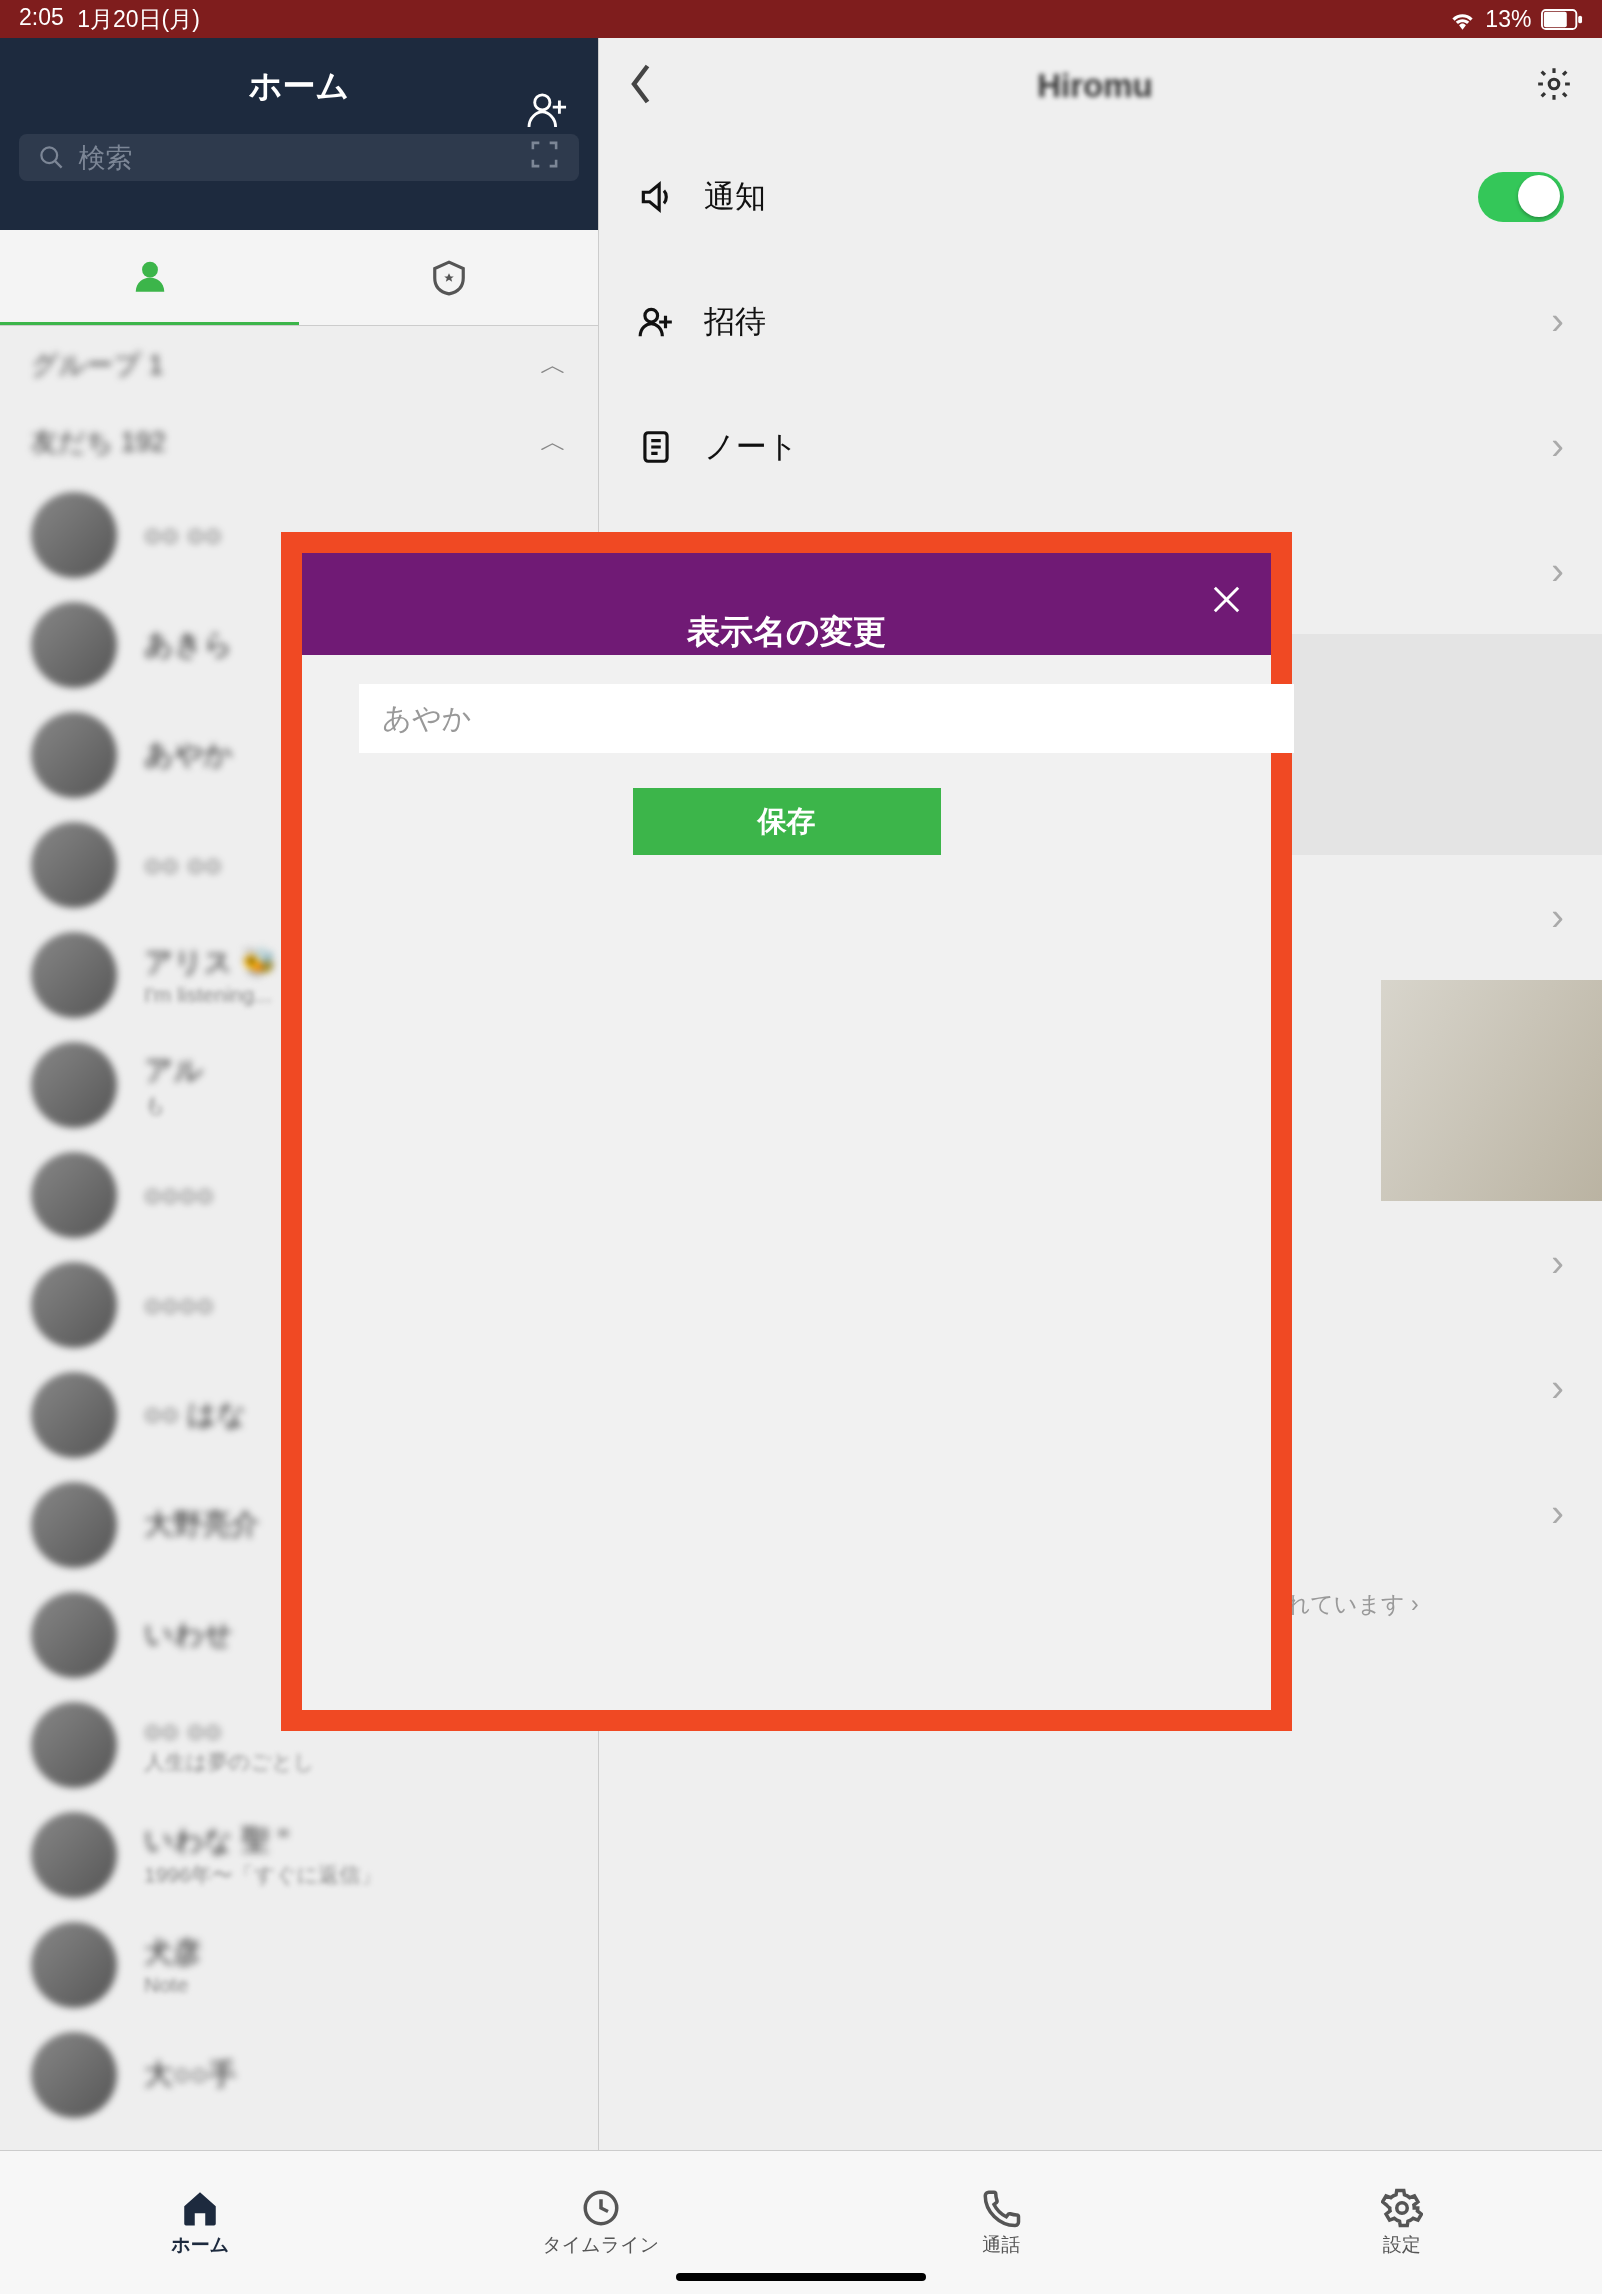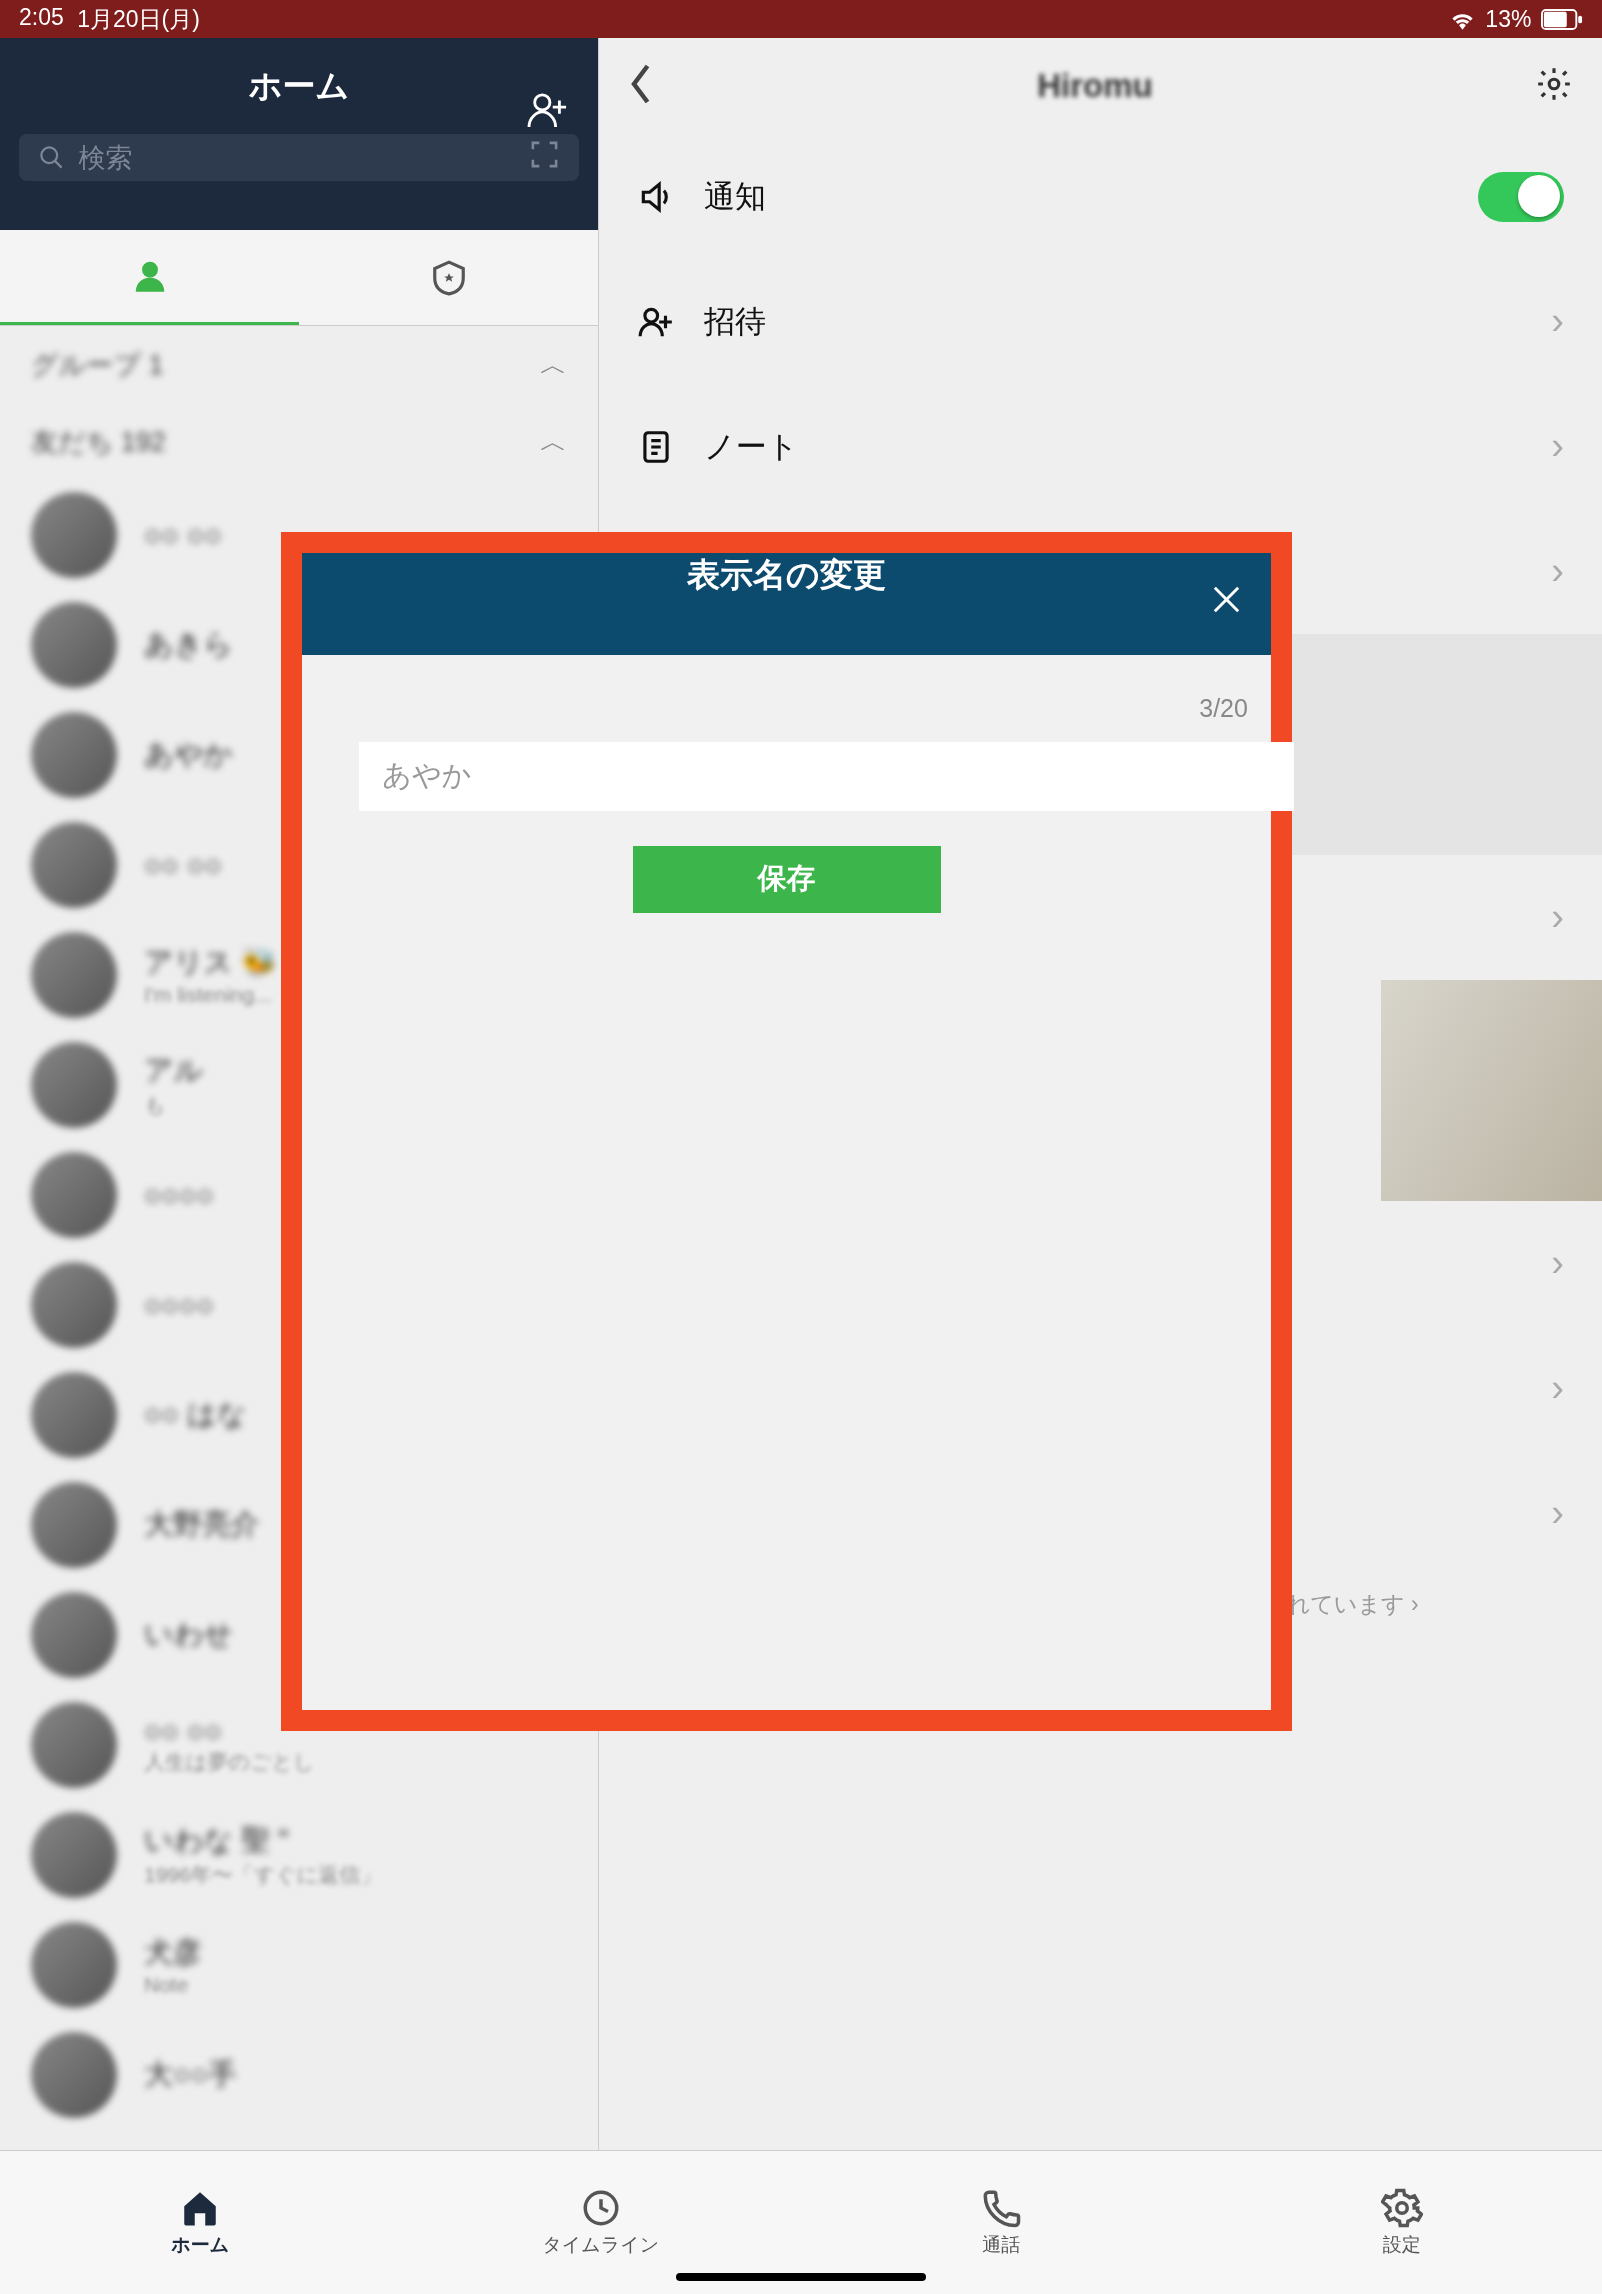--- a/index.html
+++ b/index.html
@@ -52,21 +52,21 @@
   .toggle-knob { position:absolute; right:3.8px; top:3.8px; width:42px; height:42px; background:#fff; border-radius:50%; box-shadow:0 1.9px 3.8px rgba(0,0,0,.3);}
   .photos-block { height:221px; background:#e4e4e4;}
   .photo-tile { width:221px; height:221px; background:linear-gradient(120deg,#d8d5cc,#bab3a2); border-radius:0;}
   .letter-note { text-align:center; font-size:23px; color:#999; padding:13.4px 0;}
   .block-row { height:115px; display:flex; align-items:center; justify-content:center; color:#e0322d; font-size:31px; }
 
   
   .modal-wrap { position:absolute; top:38px; left:0; right:0; bottom:0; }
   .modal-frame { position:absolute; top:494px; left:281px; width:1011px; height:1199px; background:#f04923; padding:21px;}
   .modal { width:100%; height:100%; background:#f1f1f1; display:flex; flex-direction:column; }
-  .modal-header { height:102px; background:#0c4a6e; color:#fff; display:flex; align-items:flex-start; padding:0 29px; position:relative;}
+  .modal-header { height:102px; background:#701a75; color:#fff; display:flex; align-items:flex-end; padding:0 29px; position:relative;}
   .modal-title { margin:0 auto; font-size:33px; font-weight:600;}
   .modal-close { position:absolute; right:27px; top:50%; transform:translateY(-50%); color:#fff; font-size:37px;}
   .modal-body { flex:1; padding:29px 17.3px;}
   .char-count { text-align:right; color:#888; font-size:25px; padding:9.6px 5.8px 19px 0;}
   .name-input { width:100%; height:69px; background:#fff; border:none; font-size:29px; padding:12px 23px; color:#555;margin-left:40px;}
   .save-btn { display:block; margin:35px auto 0 auto; width:308px; height:67px; background:#3cb54a; color:#fff; border:none; font-size:29px; font-weight:600;}
 
   .blur-txt { filter:blur(3.8px); }
 </style>
 </head>
@@ -354,20 +354,19 @@
     <div class="modal">
       <div class="modal-header">
         <span class="modal-title">表示名の変更</span>
         <span class="modal-close">
           <svg width="35" height="35" viewBox="0 0 24 24" stroke="#fff" stroke-width="2">
               <path d="M4 4l16 16M20 4L4 20"></path>
             </svg>
         </span>
       </div>
       <div class="modal-body">
-        <div class="char-count">3/20</div>
         <input class="name-input" style="color: rgb(153, 153, 153);" value="あやか">
         <button class="save-btn">保存</button>
       </div>
     </div>
   </div>
 </div>
 
 
 </body></html>

